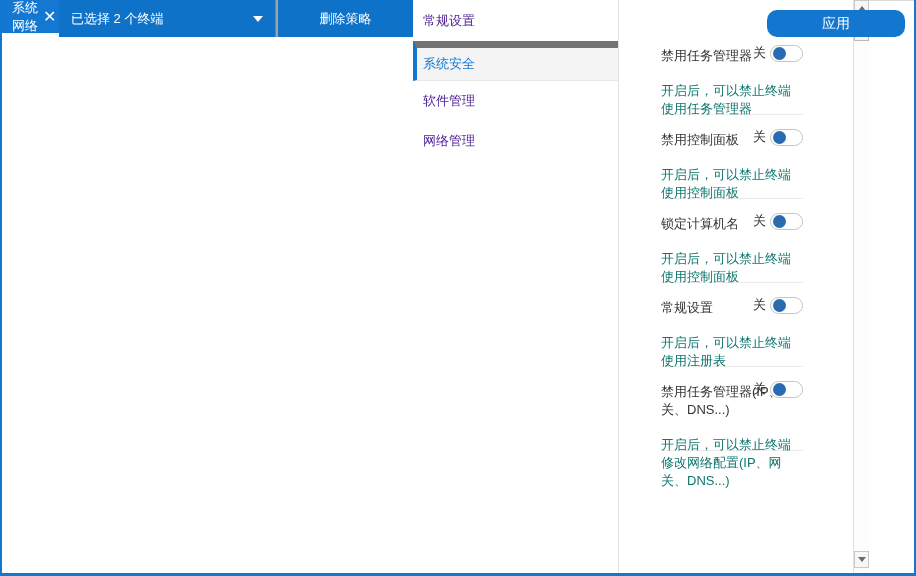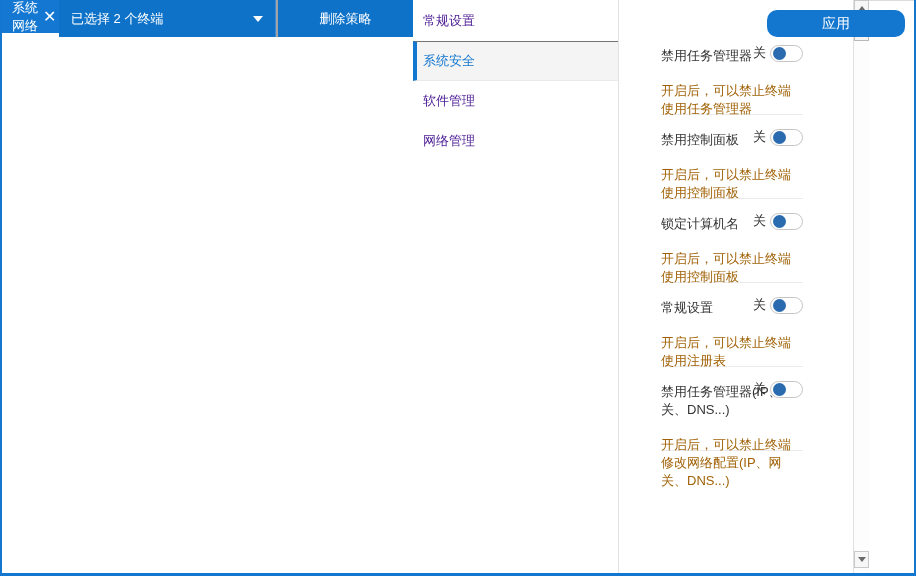--- a/index.html
+++ b/index.html
@@ -77,39 +77,39 @@
     height: 40px;
     display: flex; align-items: center;
     padding-left: 10px;
     font-size: 13px; color: #4c1d95;
     cursor: pointer;
   }
   .side-item.selected {
     background: #f4f4f4;
     color: #1377cf;
     border-left: 4px solid #1377cf;
-    border-top: 1px solid #737373;
+    border-top: 7px solid #737373;
     border-bottom: 1px solid #e9e9e9;
     padding-left: 6px;
   }
 
   .content {
     flex: 1;
     background: #fff;
     padding: 31px 0 0 0;
     overflow: hidden;
   }
   .row {
     height: 84px;
     margin: 0 50px 0 42px;
     border-bottom: 1px solid #ebebeb;
     position: relative;
   }
   .row-title { font-size: 13px; color: #333; padding-top: 16px; }
-  .row-desc  { font-size: 13px; color: #a16207; padding-top: 17px; }
+  .row-desc  { font-size: 13px; color: #0f766e; padding-top: 17px; }
   .toggle-wrap {
     position: absolute; right: 0; top: 13px;
     display: flex; align-items: center;
     cursor: pointer;
   }
   .toggle-state { font-size: 13px; color: #333; margin-right: 4px; }
   .switch {
     width: 33px; height: 17px;
     border: 1px solid #c4c4c4; border-radius: 9px;
     background: #fff; position: relative;

